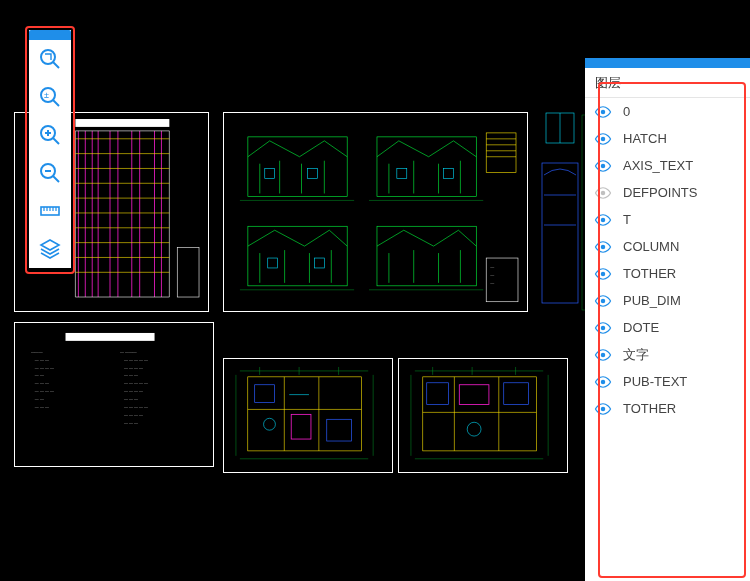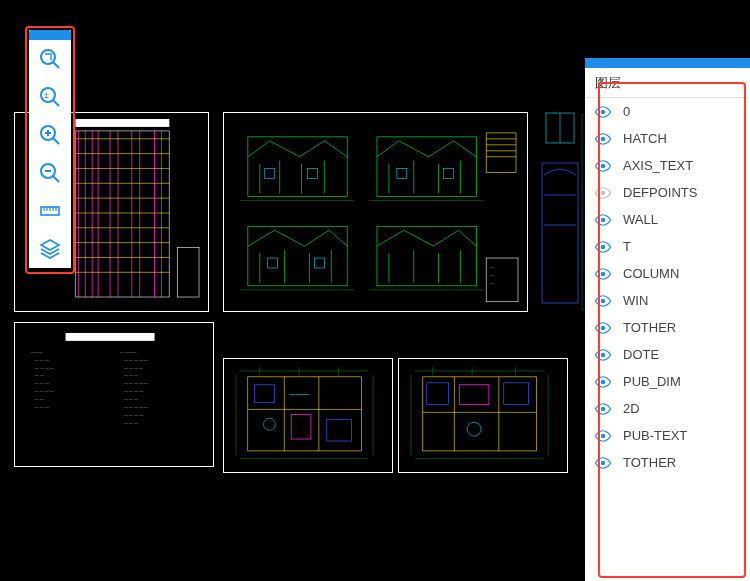--- a/index.html
+++ b/index.html
@@ -340,84 +340,66 @@
         </span>
         <span class="layer-name">DEFPOINTS</span>
       </div>
       <div class="layer-row">
         <span class="eye">
           <svg width="18" height="18" viewBox="0 0 24 24">
             <path d="M12 5c-5 0-9 4.5-10 7 1 2.5 5 7 10 7s9-4.5 10-7c-1-2.5-5-7-10-7z" fill="none" stroke="currentColor" stroke-width="1.6"></path>
             <circle cx="12" cy="12" r="3" fill="currentColor"></circle>
           </svg>
         </span>
-        <span class="layer-name">WALL</span>
-      </div>
-      <div class="layer-row">
-        <span class="eye">
-          <svg width="18" height="18" viewBox="0 0 24 24">
-            <path d="M12 5c-5 0-9 4.5-10 7 1 2.5 5 7 10 7s9-4.5 10-7c-1-2.5-5-7-10-7z" fill="none" stroke="currentColor" stroke-width="1.6"></path>
-            <circle cx="12" cy="12" r="3" fill="currentColor"></circle>
-          </svg>
-        </span>
         <span class="layer-name">T</span>
       </div>
       <div class="layer-row">
         <span class="eye">
           <svg width="18" height="18" viewBox="0 0 24 24">
             <path d="M12 5c-5 0-9 4.5-10 7 1 2.5 5 7 10 7s9-4.5 10-7c-1-2.5-5-7-10-7z" fill="none" stroke="currentColor" stroke-width="1.6"></path>
             <circle cx="12" cy="12" r="3" fill="currentColor"></circle>
           </svg>
         </span>
         <span class="layer-name">COLUMN</span>
       </div>
       <div class="layer-row">
         <span class="eye">
           <svg width="18" height="18" viewBox="0 0 24 24">
             <path d="M12 5c-5 0-9 4.5-10 7 1 2.5 5 7 10 7s9-4.5 10-7c-1-2.5-5-7-10-7z" fill="none" stroke="currentColor" stroke-width="1.6"></path>
             <circle cx="12" cy="12" r="3" fill="currentColor"></circle>
           </svg>
         </span>
-        <span class="layer-name">WIN</span>
-      </div>
-      <div class="layer-row">
-        <span class="eye">
-          <svg width="18" height="18" viewBox="0 0 24 24">
-            <path d="M12 5c-5 0-9 4.5-10 7 1 2.5 5 7 10 7s9-4.5 10-7c-1-2.5-5-7-10-7z" fill="none" stroke="currentColor" stroke-width="1.6"></path>
-            <circle cx="12" cy="12" r="3" fill="currentColor"></circle>
-          </svg>
-        </span>
         <span class="layer-name">TOTHER</span>
       </div>
       <div class="layer-row">
         <span class="eye">
           <svg width="18" height="18" viewBox="0 0 24 24">
             <path d="M12 5c-5 0-9 4.5-10 7 1 2.5 5 7 10 7s9-4.5 10-7c-1-2.5-5-7-10-7z" fill="none" stroke="currentColor" stroke-width="1.6"></path>
             <circle cx="12" cy="12" r="3" fill="currentColor"></circle>
           </svg>
         </span>
+        <span class="layer-name">PUB_DIM</span>
+      </div>
+      <div class="layer-row">
+        <span class="eye">
+          <svg width="18" height="18" viewBox="0 0 24 24">
+            <path d="M12 5c-5 0-9 4.5-10 7 1 2.5 5 7 10 7s9-4.5 10-7c-1-2.5-5-7-10-7z" fill="none" stroke="currentColor" stroke-width="1.6"></path>
+            <circle cx="12" cy="12" r="3" fill="currentColor"></circle>
+          </svg>
+        </span>
         <span class="layer-name">DOTE</span>
       </div>
       <div class="layer-row">
         <span class="eye">
           <svg width="18" height="18" viewBox="0 0 24 24">
             <path d="M12 5c-5 0-9 4.5-10 7 1 2.5 5 7 10 7s9-4.5 10-7c-1-2.5-5-7-10-7z" fill="none" stroke="currentColor" stroke-width="1.6"></path>
             <circle cx="12" cy="12" r="3" fill="currentColor"></circle>
           </svg>
         </span>
-        <span class="layer-name">PUB_DIM</span>
-      </div>
-      <div class="layer-row">
-        <span class="eye">
-          <svg width="18" height="18" viewBox="0 0 24 24">
-            <path d="M12 5c-5 0-9 4.5-10 7 1 2.5 5 7 10 7s9-4.5 10-7c-1-2.5-5-7-10-7z" fill="none" stroke="currentColor" stroke-width="1.6"></path>
-            <circle cx="12" cy="12" r="3" fill="currentColor"></circle>
-          </svg>
-        </span>
-        <span class="layer-name">2D</span>
+        <span class="layer-name">文字</span>
       </div>
       <div class="layer-row">
         <span class="eye">
           <svg width="18" height="18" viewBox="0 0 24 24">
             <path d="M12 5c-5 0-9 4.5-10 7 1 2.5 5 7 10 7s9-4.5 10-7c-1-2.5-5-7-10-7z" fill="none" stroke="currentColor" stroke-width="1.6"></path>
             <circle cx="12" cy="12" r="3" fill="currentColor"></circle>
           </svg>
         </span>
         <span class="layer-name">PUB-TEXT</span>
       </div>

